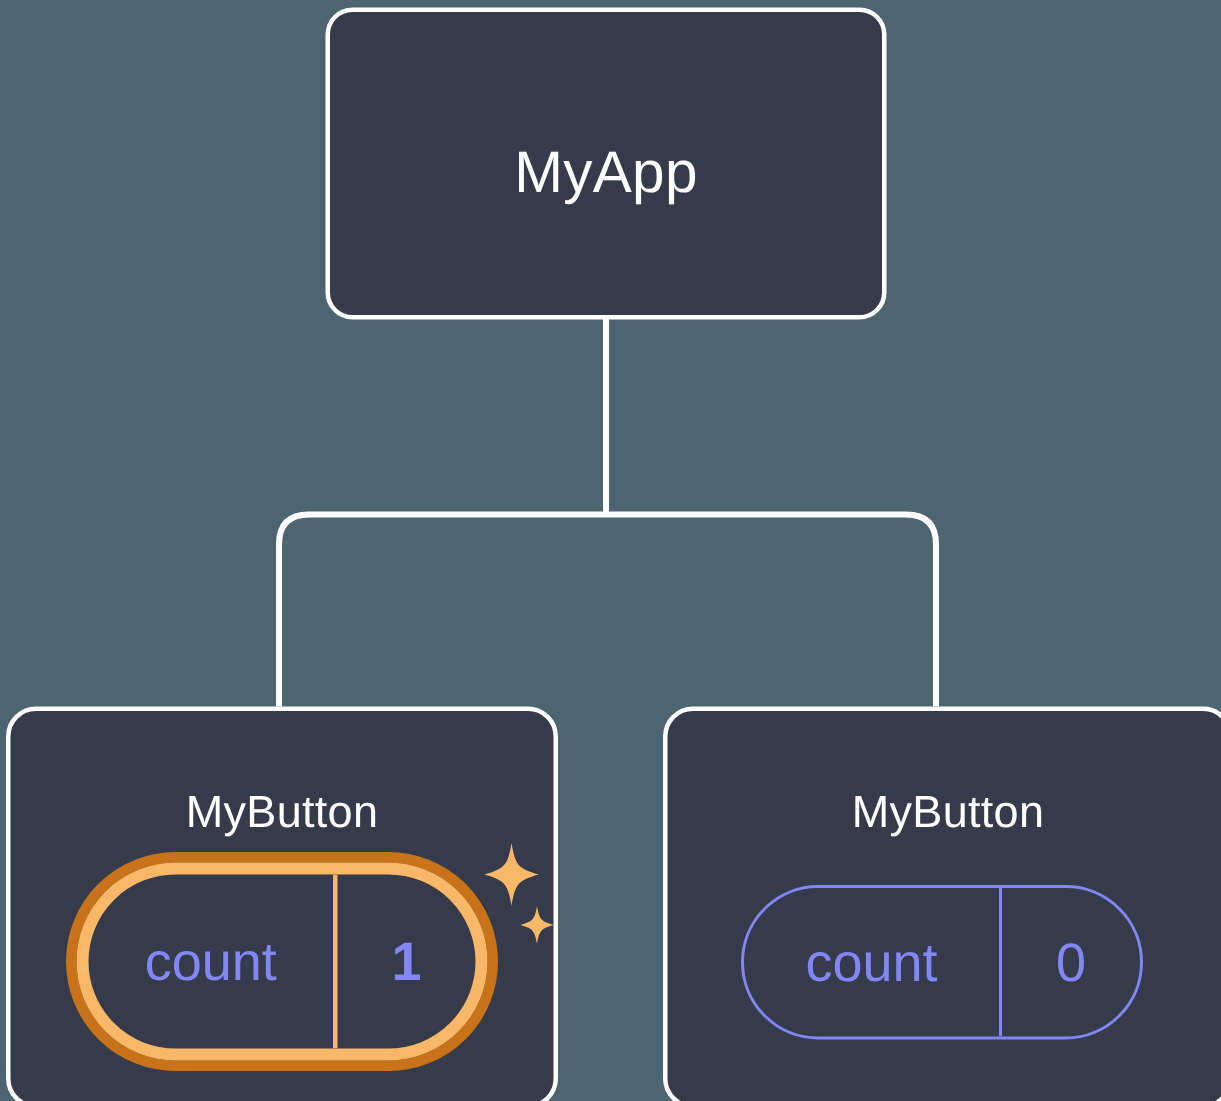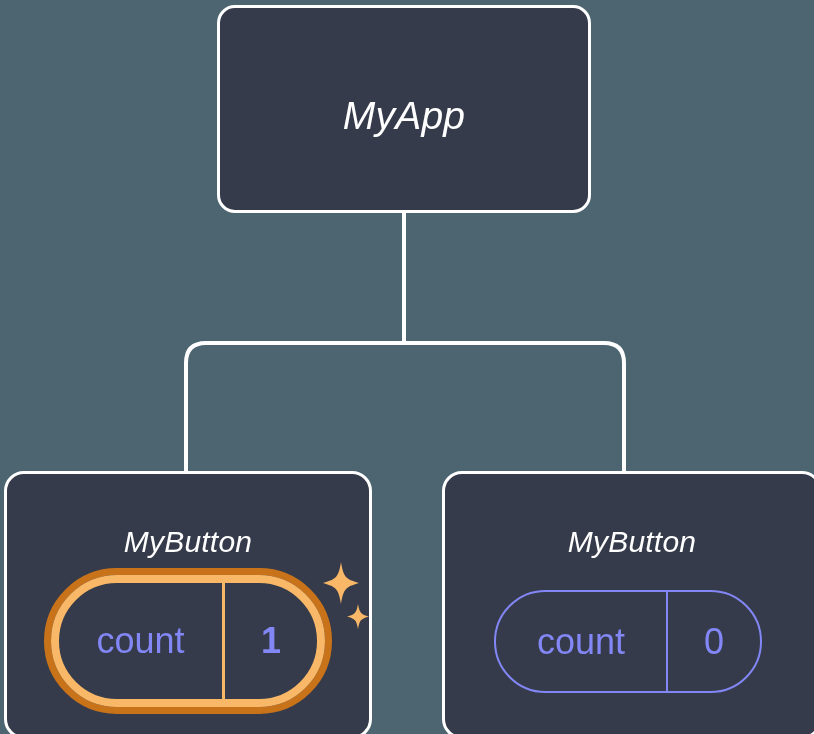--- a/index.html
+++ b/index.html
@@ -62,21 +62,20 @@
 
   .node-title {
     position: absolute;
     left: 0;
     right: 0;
     text-align: center;
     color: #ffffff;
     font-weight: 400;
     letter-spacing: 0.2px;
     white-space: nowrap;
-    font-style: italic;
   }
   .node-root .node-title {
     top: 86px;
     font-size: 39px;
   }
   .node-child-left .node-title,
   .node-child-right .node-title {
     top: 51px;
     font-size: 30px;
   }

